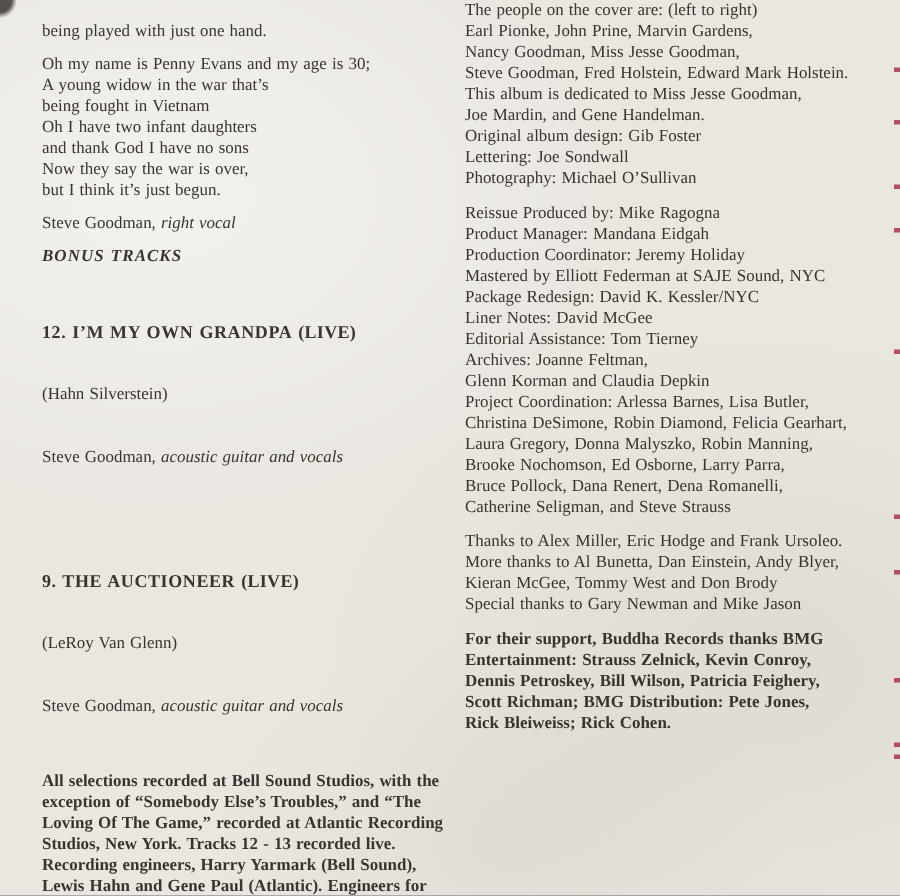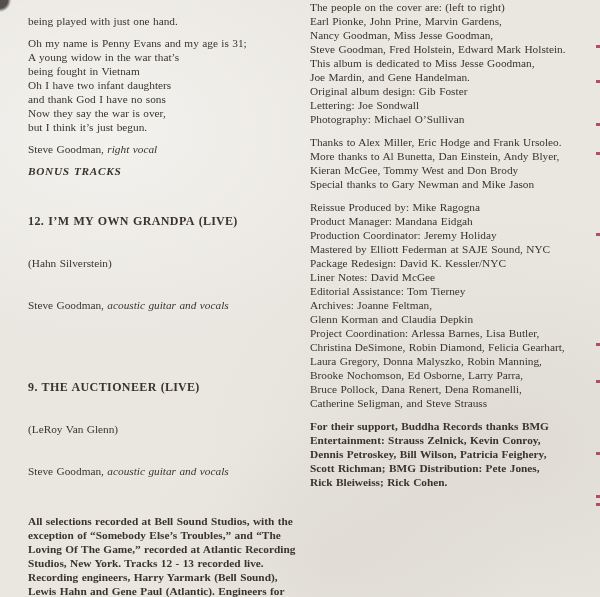--- a/index.html
+++ b/index.html
@@ -40,21 +40,21 @@
   .track2{margin-top:12px;}
 </style>
 </head>
 <body>
 
 <div class="page">
   <div class="smudge"></div>
 
   <div class="col col-left">
     <p class="para">being played with just one hand.</p>
-    <p class="para">Oh my name is Penny Evans and my age is 31;
+    <p class="para">Oh my name is Penny Evans and my age is 30;
 A young widow in the war that’s
 being fought in Vietnam
 Oh I have two infant daughters
 and thank God I have no sons
 Now they say the war is over,
 but I think it’s just begun.</p>
     <p class="para"><span>Steve Goodman, </span><span class="it">right vocal</span></p>
 
     <p class="para heading-bi">BONUS TRACKS</p>
 
@@ -84,39 +84,39 @@
   <div class="col col-right">
     <p class="para">The people on the cover are: (left to right)
 Earl Pionke, John Prine, Marvin Gardens,
 Nancy Goodman, Miss Jesse Goodman,
 Steve Goodman, Fred Holstein, Edward Mark Holstein.
 This album is dedicated to Miss Jesse Goodman,
 Joe Mardin, and Gene Handelman.
 Original album design: Gib Foster
 Lettering: Joe Sondwall
 Photography: Michael O’Sullivan</p>
-    <p class="para">Thanks to Alex Miller, Eric Hodge and Frank Ursoleo.
-More thanks to Al Bunetta, Dan Einstein, Andy Blyer,
-Kieran McGee, Tommy West and Don Brody
-Special thanks to Gary Newman and Mike Jason</p>
     <p class="para">Reissue Produced by: Mike Ragogna
 Product Manager: Mandana Eidgah
 Production Coordinator: Jeremy Holiday
 Mastered by Elliott Federman at SAJE Sound, NYC
 Package Redesign: David K. Kessler/NYC
 Liner Notes: David McGee
 Editorial Assistance: Tom Tierney
 Archives: Joanne Feltman,
 Glenn Korman and Claudia Depkin
 Project Coordination: Arlessa Barnes, Lisa Butler,
 Christina DeSimone, Robin Diamond, Felicia Gearhart,
 Laura Gregory, Donna Malyszko, Robin Manning,
 Brooke Nochomson, Ed Osborne, Larry Parra,
 Bruce Pollock, Dana Renert, Dena Romanelli,
 Catherine Seligman, and Steve Strauss</p>
+    <p class="para">Thanks to Alex Miller, Eric Hodge and Frank Ursoleo.
+More thanks to Al Bunetta, Dan Einstein, Andy Blyer,
+Kieran McGee, Tommy West and Don Brody
+Special thanks to Gary Newman and Mike Jason</p>
     <p class="para">For their support, Buddha Records thanks BMG
 Entertainment: Strauss Zelnick, Kevin Conroy,
 Dennis Petroskey, Bill Wilson, Patricia Feighery,
 Scott Richman; BMG Distribution: Pete Jones,
 Rick Bleiweiss; Rick Cohen.</p>
   </div>
 <div class="edge-mark" style="top: 45px;"></div>
     <div class="edge-mark" style="top: 80px;"></div>
     <div class="edge-mark" style="top: 123px;"></div>
     <div class="edge-mark" style="top: 152px;"></div>

